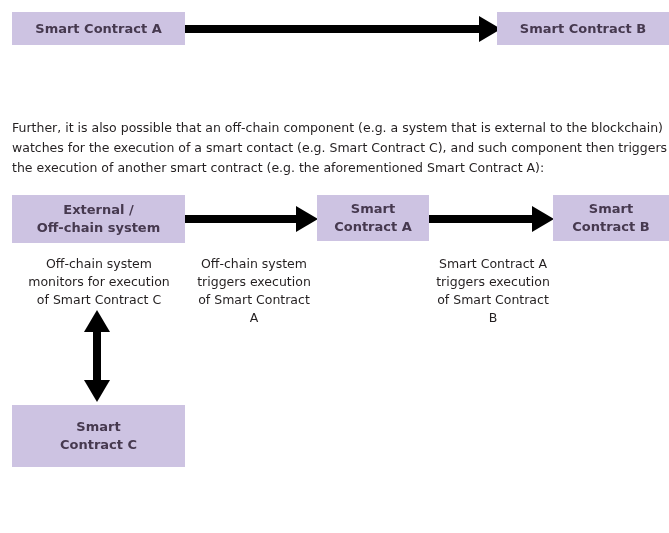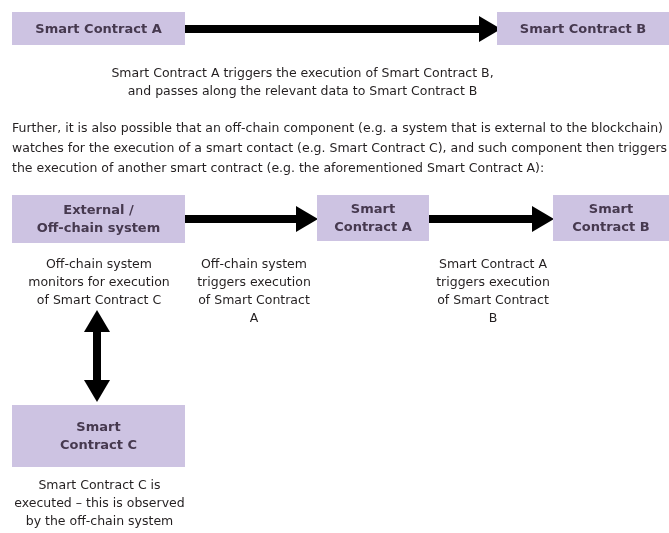--- a/index.html
+++ b/index.html
@@ -126,22 +126,20 @@
 
   <div class="harrow" style="left:183px; top:14px; width:318px; height:30px;">
     <div class="shaft" style="width:300px;"></div>
     <div class="head"></div>
   </div>
 
   <div class="node" style="left:497px; top:12px; width:172px; height:33px;">
     <span>Smart Contract B</span>
   </div>
 
-  <div class="caption" style="left:105px; top:64px; width:395px; white-space:pre-line;">Smart Contract A triggers the execution of Smart Contract B,
-and passes along the relevant data to Smart Contract B</div>
 
   <div class="paragraph" style="left:12px; top:118px; width:660px;">Further, it is also possible that an off-chain component (e.g. a system that is external to the blockchain)
 watches for the execution of a smart contact (e.g. Smart Contract C), and such component then triggers
 the execution of another smart contract (e.g. the aforementioned Smart Contract A):</div>
 
   <div class="node" style="left:12px; top:195px; width:173px; height:48px; white-space:pre-line;">
     <span>External /
 Off-chain system</span>
   </div>
 
@@ -183,17 +181,14 @@
     <div class="headup"></div>
     <div class="vshaft" style="top:20px; height:52px;"></div>
     <div class="headdown"></div>
   </div>
 
   <div class="node" style="left:12px; top:405px; width:173px; height:62px; white-space:pre-line;">
     <span>Smart
 Contract C</span>
   </div>
 
-  <div class="caption" style="left:2px; top:476px; width:195px; white-space:pre-line;">Smart Contract C is
-executed – this is observed
-by the off-chain system</div>
 
 </div>
 
 </body></html>

